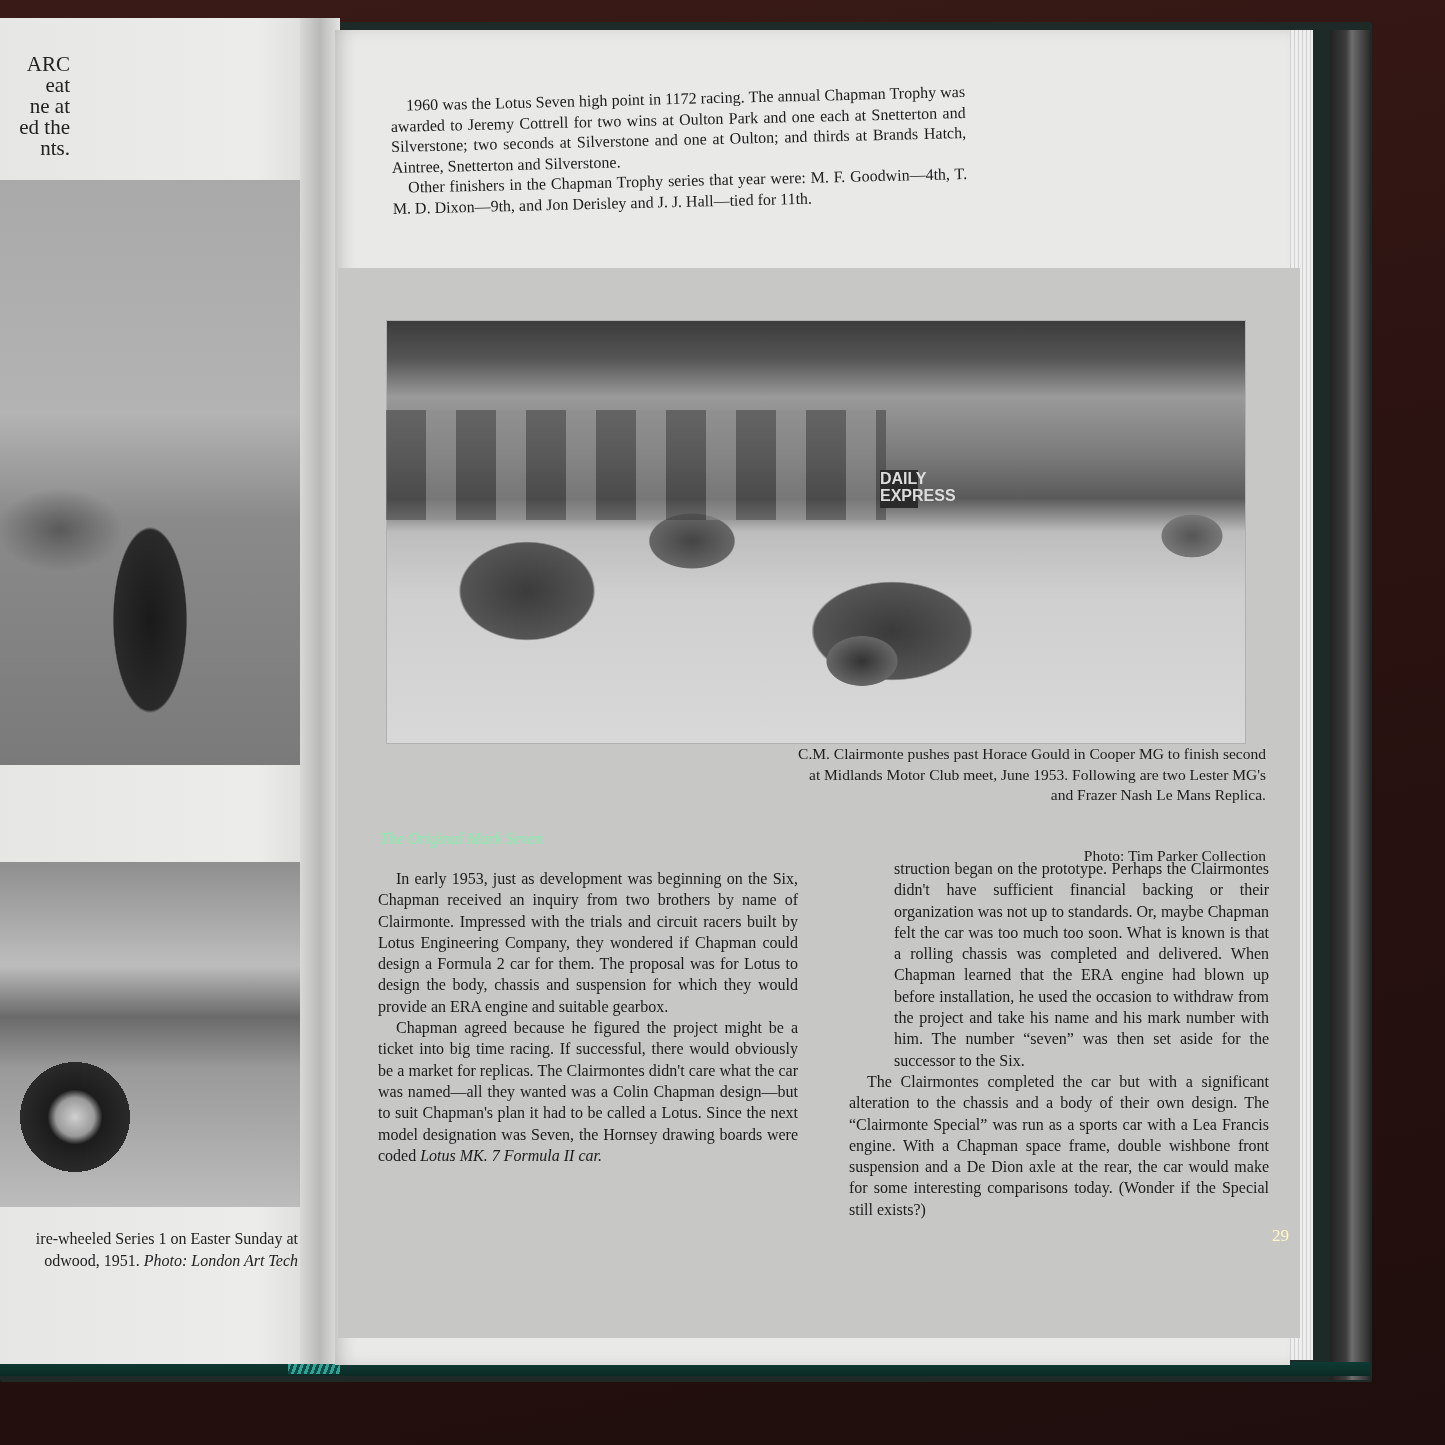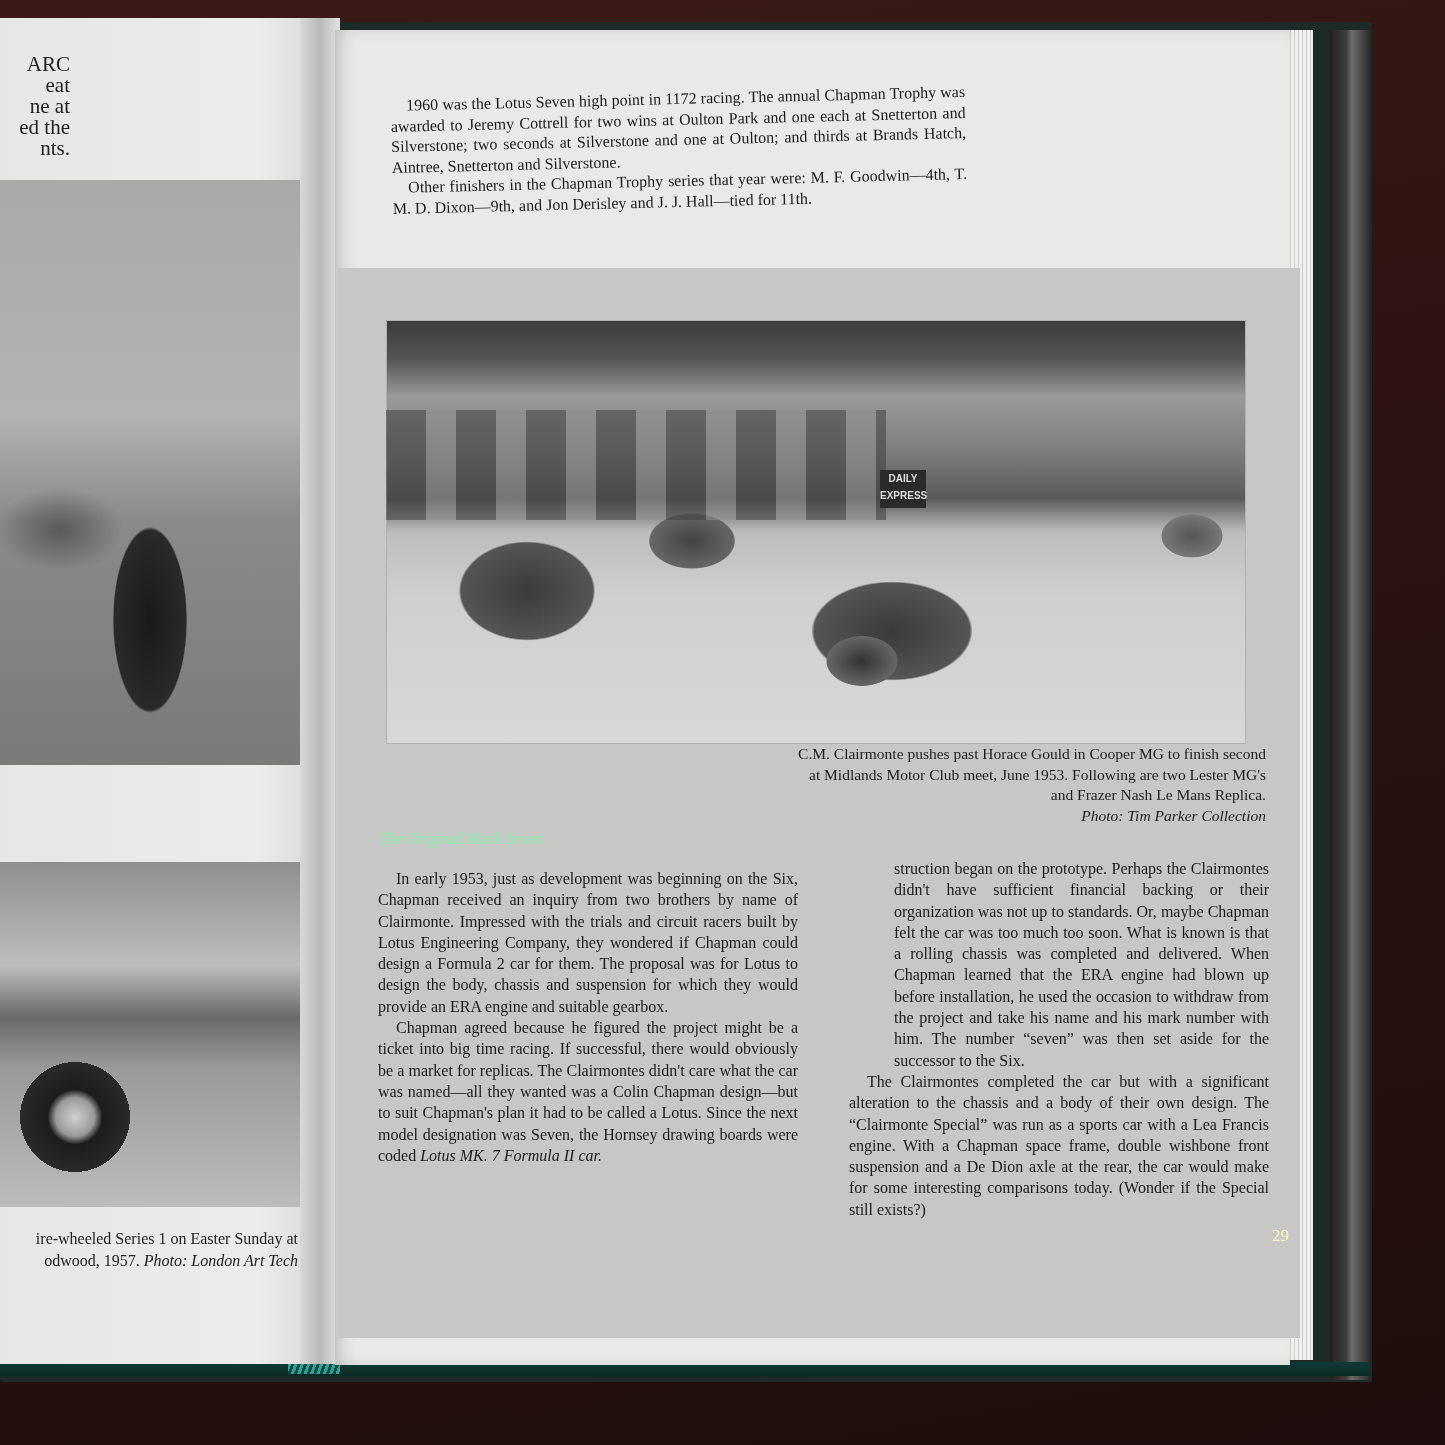--- a/index.html
+++ b/index.html
@@ -92,29 +92,29 @@
         radial-gradient(ellipse 50px 35px at 805px 215px, #555 0%, #777 60%, transparent 62%),
         linear-gradient(180deg, #3c3c3c 0%, #555 9%, #9a9a9a 18%, #7a7a7a 32%, #5a5a5a 42%, #bdbdbd 50%, #cfcfcf 65%, #d8d8d8 100%);
       border: 1px solid #b0b0b0;
     }
     .pit-wall {
       position: absolute; left: 386px; top: 410px; width: 500px; height: 110px;
       background: repeating-linear-gradient(90deg, #3e3e3e 0 40px, #8e8e8e 40px 70px);
       opacity: 0.55;
     }
     .daily-express-sign {
-      position: absolute; left: 880px; top: 470px; width: 46px; height: 38px;
+      position: absolute; left: 880px; top: 470px; width: 38px; height: 38px;
       background: #2a2a2a; color: #ddd; font-family: "Liberation Sans", sans-serif;
-      font-size: 10px; font-weight: bold; line-height: 17px; text-align: center;
+      font-size: 16px; font-weight: bold; line-height: 17px; text-align: center;
     }
     .photo-caption {
       position: absolute; left: 790px; top: 744px; width: 476px;
       font-size: 15.5px; line-height: 20.5px; color: #1d1d1d; text-align: right;
     }
-    .photo-caption .credit { font-style: italic; display: block; }
+    .photo-caption .credit { display: block; margin-top: 40px; }
     .section-heading {
       position: absolute; left: 380px; top: 830px;
       font-size: 16px; font-style: italic; color: #86efac;
     }
     .col {
       position: absolute; width: 420px;
       font-size: 16px; line-height: 21.3px; color: #1b1b1b;
     }
     .col p { margin: 0; text-indent: 18px; text-align: justify; }
     .col p.noindent { text-indent: 0; margin-left: 45px; }
@@ -139,21 +139,21 @@
 <div class="left-page"></div>
 <div class="left-top-text">ARC
 eat
 ne at
 ed the
 nts.</div>
 <div class="left-photo-top"></div>
 <div class="left-photo-bottom"></div>
 <div class="left-caption">
   <div>ire-wheeled Series 1 on Easter Sunday at</div>
-  <div><span>odwood, 1957. </span><em>Photo: London Art Tech</em></div>
+  <div><span>odwood, 1951. </span><em>Photo: London Art Tech</em></div>
 </div>
 <div class="left-gutter"></div>
 
 <div class="right-page"></div>
 <div class="gray-panel"></div>
 
 <div class="intro-text">
   <p>1960 was the Lotus Seven high point in 1172 racing. The annual Chapman Trophy was awarded to Jeremy Cottrell for two wins at Oulton Park and one each at Snetterton and Silverstone; two seconds at Silverstone and one at Oulton; and thirds at Brands Hatch, Aintree, Snetterton and Silverstone.</p>
   <p>Other finishers in the Chapman Trophy series that year were: M. F. Goodwin—4th, T. M. D. Dixon—9th, and Jon Derisley and J. J. Hall—tied for 11th.</p>
 </div>

